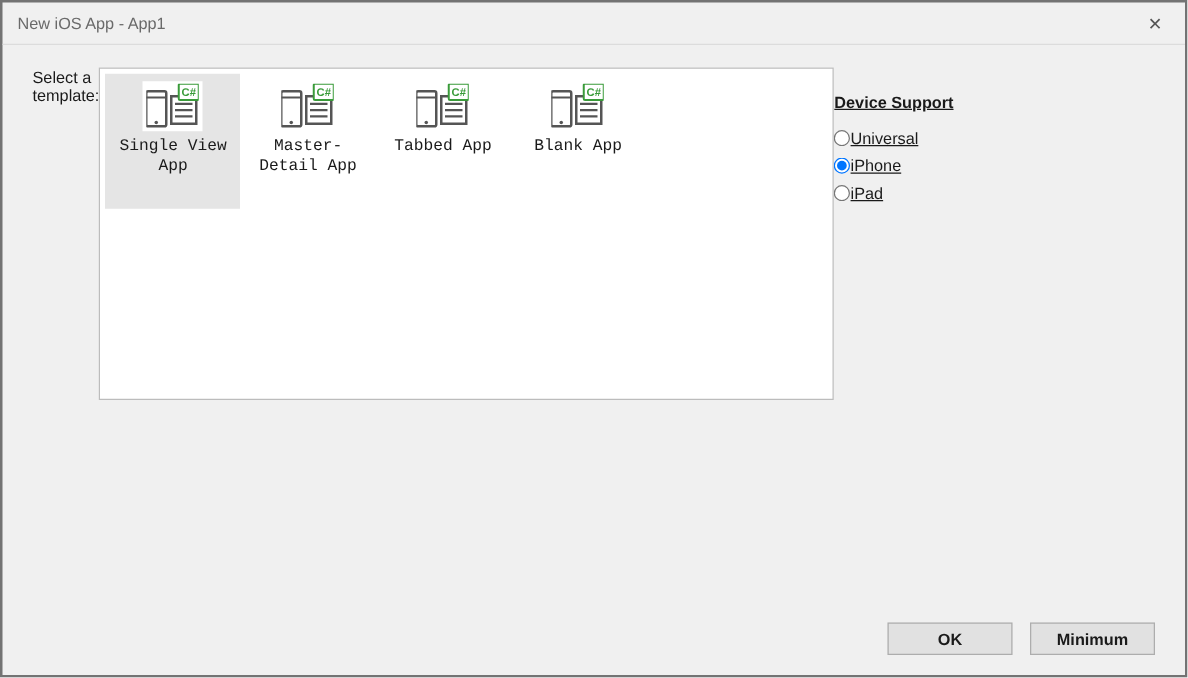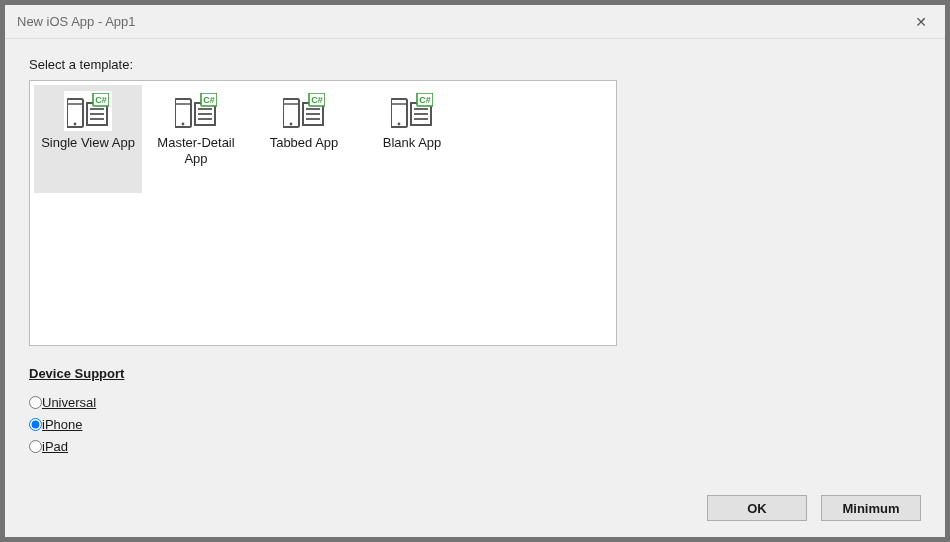--- a/index.html
+++ b/index.html
@@ -1,29 +1,29 @@
 <!DOCTYPE html>
 <html><head>
 <meta charset="utf-8">
 <style>
   * { box-sizing: border-box; }
   html, body { margin: 0; padding: 0; font-family: "Segoe UI", Arial, sans-serif; font-size: 13px; color: #1a1a1a; }
-  .window { width: 950px; height: 542px; background: #f0f0f0; border: 5px solid #737373; position: relative; display: flex; flex-direction: column; }
+  .window { width: 950px; height: 542px; background: #f0f0f0; border: 2px solid #737373; position: relative; display: flex; flex-direction: column; }
   .titlebar { height: 34px; display: flex; align-items: center; padding: 0 12px; border-bottom: 1px solid #dcdcdc; color: #6a6a6a; font-size: 13px; }
   .titlebar .spacer { flex: 1; }
   .close-x { width: 24px; text-align: center; color: #555; font-size: 14px; cursor: default; }
-  .content { flex: 1; padding: 18px 12px 14px 24px; display: flex; flex-direction: column; }
+  .content { flex: 1; padding: 18px 12px 14px 24px; display: flex; flex-direction: row; }
   .prompt { margin-bottom: 8px; }
   .middle { display: flex; gap: 22px; }
   .template-box { width: 588px; height: 266px; background: #fff; border: 1px solid #bcbcbc; padding: 4px; display: flex; flex-wrap: wrap; align-content: flex-start; }
   .template-item { width: 108px; height: 108px; display: flex; flex-direction: column; align-items: center; justify-content: flex-start; padding: 6px 4px 4px 4px; text-align: center; cursor: default; }
   .template-item.selected { background: #e5e5e5; }
   .template-item.selected .icon-wrap { background: #fff; }
   .icon-wrap { width: 48px; height: 40px; margin-bottom: 4px; display: flex; align-items: center; justify-content: center; }
-  .template-item .label { font-size: 13px; line-height: 1.25; }
+  .template-item .label { font-size: 13px; line-height: 1.25; font-family: Liberation Mono, monospace; }
   .desc-panel { flex: 1; background: #f0f0f0; padding: 2px 2px; font-size: 13px; line-height: 1.35; position: relative; }
   .desc-sep { position: absolute; left: 0; right: -2px; bottom: 0; height: 1px; background: #c8c8c8; }
   .options { display: flex; margin-top: 20px; }
   .opt-col { display: flex; flex-direction: column; }
   .opt-col.device { width: 310px; text-decoration: underline; }
   .opt-col.minver { width: 280px; }
   .section-title { font-weight: 600; margin-bottom: 10px; }
   .radio-row { display: flex; align-items: center; height: 22px; gap: 0; }
   .radio-row input[type=radio] { margin: 0; }
   .dropdown { width: 258px; height: 26px; border: 1px solid #adadad; background: #e9e9e9; display: flex; align-items: center; padding: 0 8px; position: relative; }

